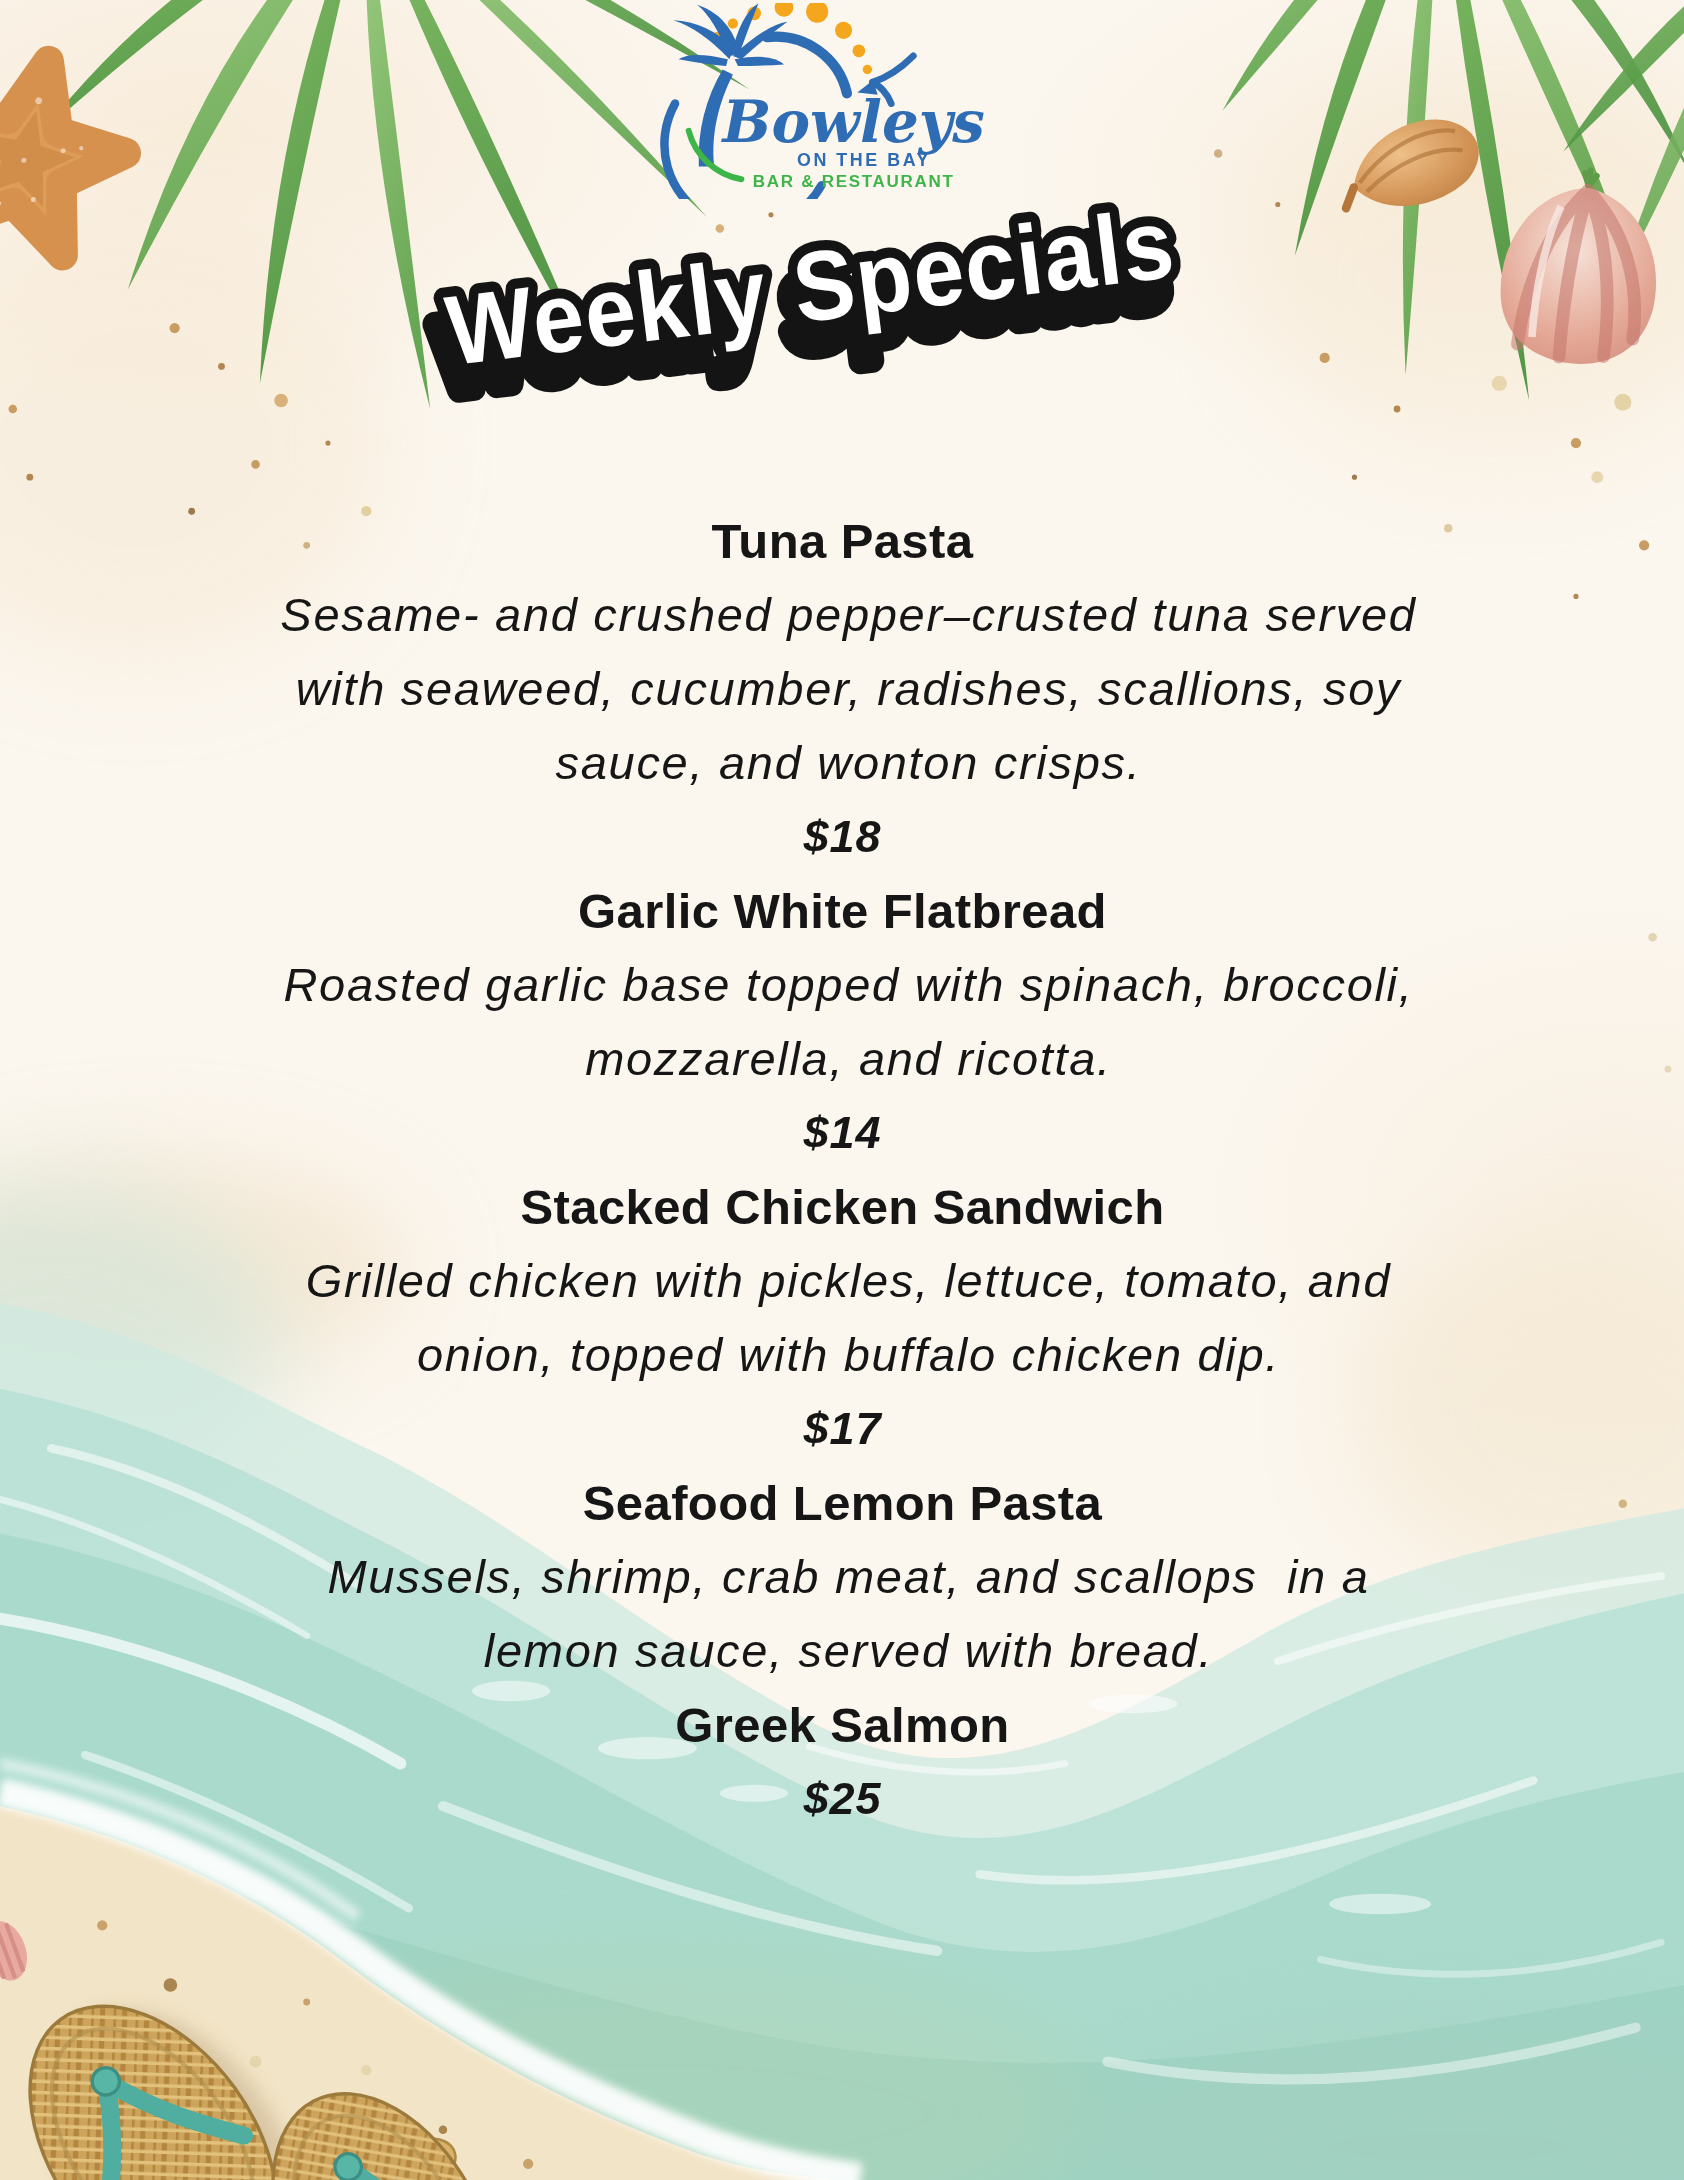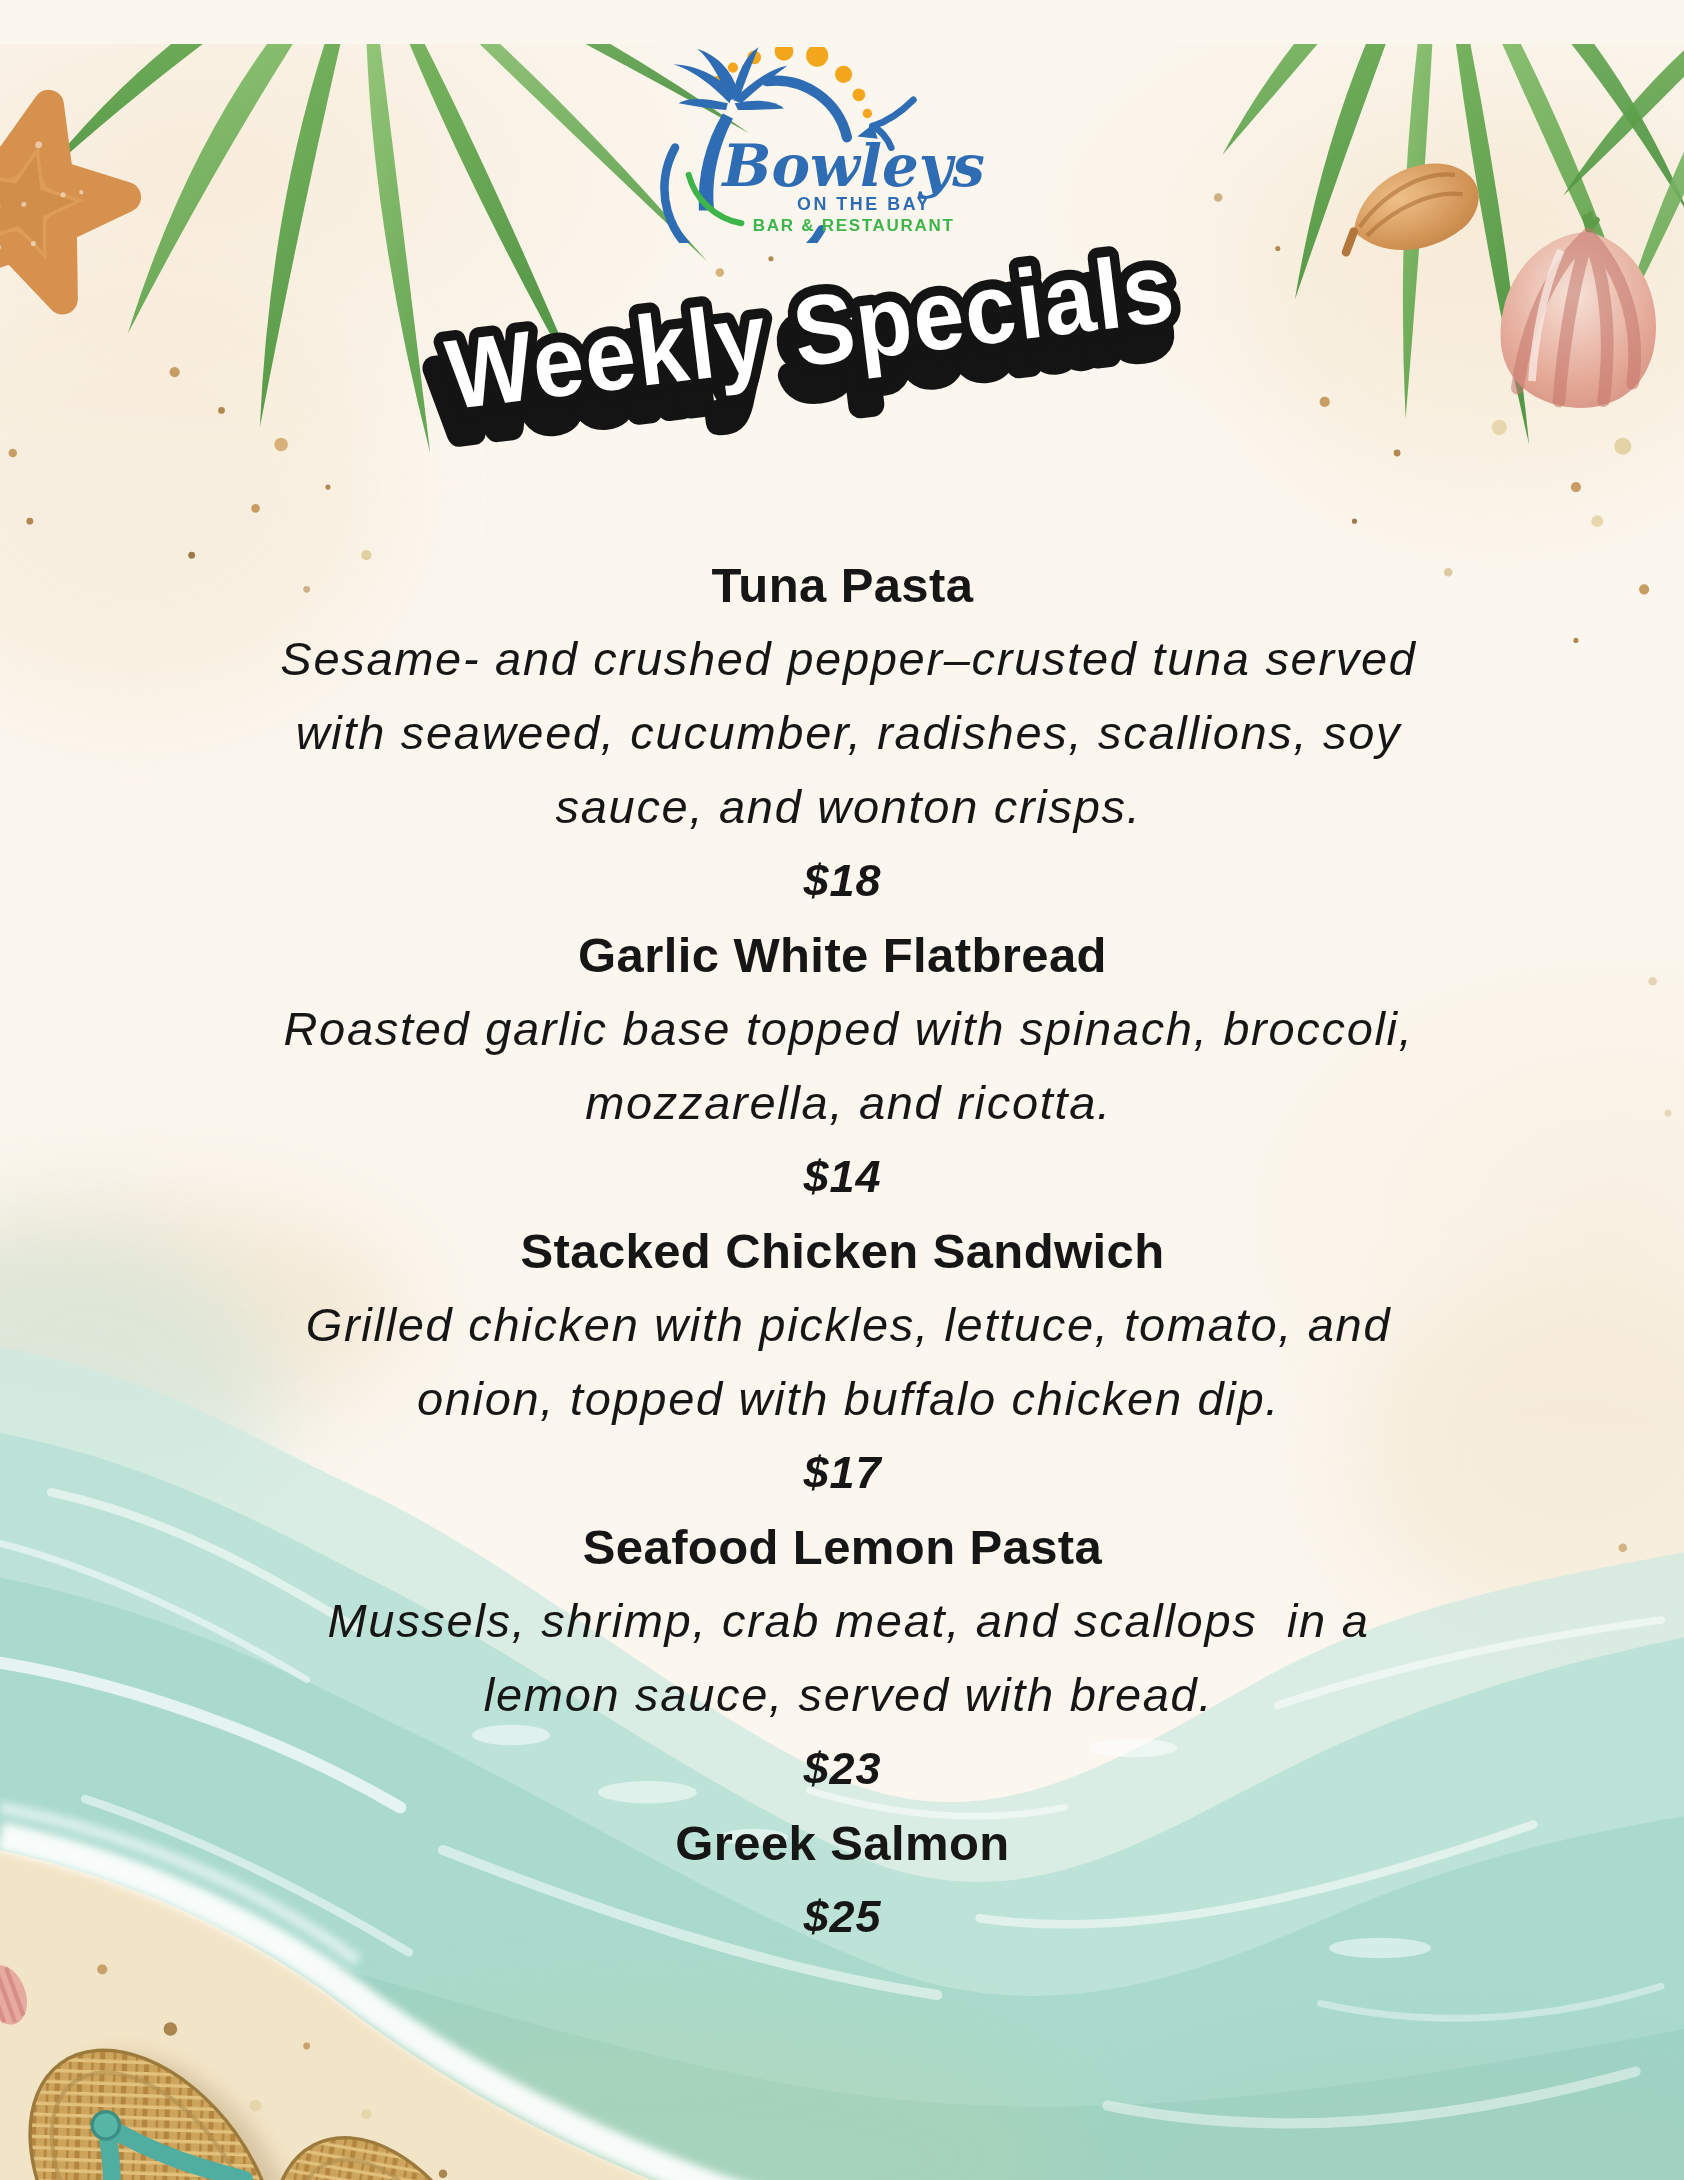--- a/index.html
+++ b/index.html
@@ -7,21 +7,20 @@
     width:1685px;height:2181px;position:relative;overflow:hidden;
     font-family:"Liberation Sans", sans-serif;
     background:#fbf6ee;
   }
   .page{position:absolute;inset:0;
     background:
       radial-gradient(767px 426px at 12% 6%, rgba(246,228,203,.55), rgba(246,228,203,0) 70%),
       radial-gradient(681px 358px at 88% 8%, rgba(246,230,206,.5), rgba(246,230,206,0) 70%),
       radial-gradient(596px 426px at 96% 55%, rgba(244,228,203,.35), rgba(244,228,203,0) 70%),
       #fbf6ee;
-    margin-top: 44px;
   }
   .decor{position:absolute;left:0;top:0;}
   
   .logo{position:absolute;left:641px;top:3.4px;width:417px;height:196px;}
   .logo svg{display:block;width:100%;height:100%;}
   .logo-brand{font-family:"DejaVu Serif", serif;font-style:italic;font-weight:bold;font-size:68px;fill:#2e6cb4;}
   .logo-tag1{font-family:"Liberation Sans", sans-serif;font-weight:bold;font-size:21px;letter-spacing:3px;fill:#2e6cb4;}
   .logo-tag2{font-family:"Liberation Sans", sans-serif;font-weight:bold;font-size:20px;letter-spacing:2px;fill:#3db549;}
   
   .title-svg{position:absolute;left:50%;top:169px;transform:translateX(-53%);width:1039px;height:256px;}
@@ -306,21 +305,20 @@
     <div class="menu-item">
       <div class="item-name">Stacked Chicken Sandwich</div>
       <div class="item-desc">Grilled chicken with pickles, lettuce, tomato, and
 onion, topped with buffalo chicken dip.</div>
       <div class="item-price">$17</div>
     </div>
     <div class="menu-item">
       <div class="item-name">Seafood Lemon Pasta</div>
       <div class="item-desc">Mussels, shrimp, crab meat, and scallops  in a
 lemon sauce, served with bread.</div>
-      <div class="item-price">$23</div>
     </div>
     <div class="menu-item">
       <div class="item-name">Greek Salmon</div>
       <div class="item-price">$25</div>
     </div>
   </div>
 
 </div>
 
 

